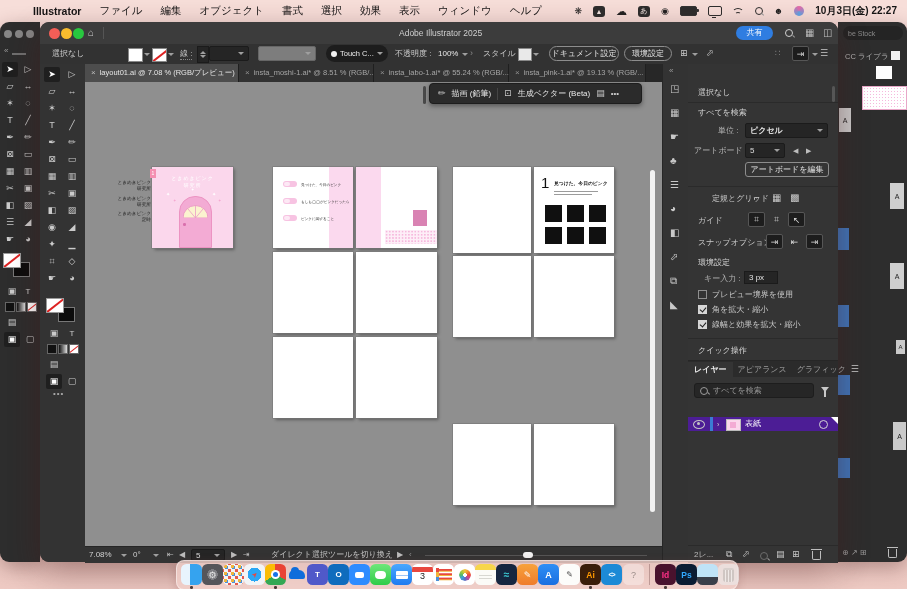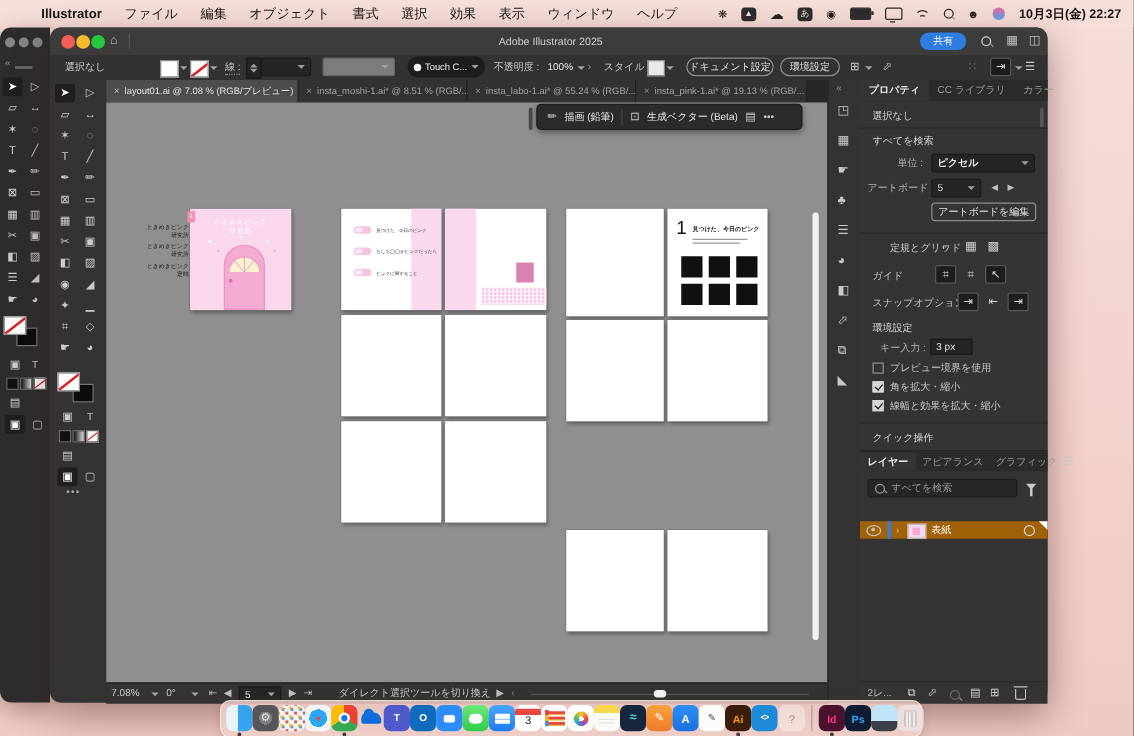--- a/index.html
+++ b/index.html
@@ -197,20 +197,41 @@
         <span>▤</span>
       </div>
     <div class="tool sel" style="left:4px;top:310px;">
         <span>▣</span>
       </div>
     <div class="tool" style="left:22px;top:310px;">
         <span>▢</span>
       </div>
   </div>
 
+  <div class="abs bwin" style="left:838px;top:22px;width:69px;height:540px;border-radius:0 9px 9px 0;">
+    <div class="abs" style="left:5px;top:4px;width:60px;height:14px;background:#242424;border-radius:7px;display:flex;align-items:center;padding:0 5px;box-sizing:border-box;">
+      <span class="txt" style="color:#8a8a8a;font-size:7px;">be Stock</span>
+    </div>
+    <div class="abs txt" style="left:7px;top:31px;color:#b5b5b5;font-size:7.5px;">CC ライブラ</div>
+    <div class="abs" style="left:53px;top:29px;width:9px;height:9px;background:#f2f2f2;"></div>
+    <div class="abs" style="left:38px;top:44px;width:16px;height:13px;background:#fdfdfd;"></div>
+    <div class="abs thumbpink" style="left:24px;top:64px;width:43px;height:22px;background:radial-gradient(#f6b8dd 0.8px,transparent 0.8px) 0 0/3px 3px #fff;"></div>
+
+    <div class="abs" style="left:1px;top:86px;width:12px;height:24px;background:#c9c9c9;color:#222;font-size:7px;display:flex;align-items:center;justify-content:center;">A</div>
+    <div class="abs" style="left:52px;top:161px;width:14px;height:26px;background:#cfcfcf;color:#222;font-size:7px;display:flex;align-items:center;justify-content:center;">A</div>
+    <div class="abs" style="left:0px;top:206px;width:11px;height:22px;background:#3f74b8;"></div>
+    <div class="abs" style="left:52px;top:241px;width:14px;height:26px;background:#cfcfcf;color:#222;font-size:7px;display:flex;align-items:center;justify-content:center;">A</div>
+    <div class="abs" style="left:0px;top:283px;width:11px;height:22px;background:#3f74b8;"></div>
+    <div class="abs" style="left:58px;top:318px;width:9px;height:14px;background:#c9c9c9;color:#222;font-size:6px;display:flex;align-items:center;justify-content:center;">A</div>
+    <div class="abs" style="left:0px;top:353px;width:12px;height:20px;background:#3f74b8;"></div>
+    <div class="abs" style="left:55px;top:400px;width:13px;height:28px;background:#c9c9c9;color:#222;font-size:7px;display:flex;align-items:center;justify-content:center;">A</div>
+    <div class="abs" style="left:0px;top:436px;width:12px;height:20px;background:#3f74b8;"></div>
+    <div class="abs txt" style="left:4px;top:527px;color:#9a9a9a;">⊕ ↗ ⊞</div>
+    <div class="abs i-trash" style="left:50px;top:527px;"></div>
+  </div>
 
   <div class="abs mwin" style="left:40px;top:22px;width:798px;height:540px;"></div>
 
   <div class="abs" style="left:40px;top:22px;width:798px;height:22px;background:#3c3c3c;border-radius:9px 9px 0 0;border-bottom:1px solid #2a2a2a;">
     <div class="abs tl" style="left:9px;top:6px;background:#f35e57;"></div>
     <div class="abs tl" style="left:21px;top:6px;background:#f8bd2e;"></div>
     <div class="abs tl" style="left:33px;top:6px;background:#28c73f;"></div>
     <div class="abs txt" style="left:48px;top:6px;font-size:10px;color:#c9c9c9;">⌂</div>
     <div class="abs" style="left:63px;top:5px;width:1px;height:12px;background:#555;"></div>
     <div class="abs txt" style="left:359px;top:7px;color:#cfcfcf;font-size:8.5px;">Adobe Illustrator 2025</div>
@@ -504,25 +525,20 @@
     <span class="abs txt" style="left:7px;top:92px;font-size:10px;">♣</span>
     <span class="abs txt" style="left:7px;top:116px;font-size:10px;">☰</span>
     <span class="abs txt" style="left:7px;top:140px;font-size:10px;">◕</span>
     <span class="abs txt" style="left:7px;top:164px;font-size:10px;">◧</span>
     <span class="abs txt" style="left:7px;top:188px;font-size:10px;">⬀</span>
     <span class="abs txt" style="left:7px;top:212px;font-size:10px;">⧉</span>
     <span class="abs txt" style="left:7px;top:236px;font-size:10px;">◣</span>
   </div>
 
   <div class="abs" style="left:688px;top:64px;width:150px;height:296px;background:#343434;">
-    <div class="abs" style="left:0;top:0;width:150px;height:17px;background:#2b2b2b;display:flex;">
-      <span class="txt" style="background:#343434;color:#ececec;font-weight:bold;padding:4px 7px 0;font-size:8px;">プロパティ</span>
-      <span class="txt" style="color:#9d9d9d;padding:4px 7px 0;font-size:8px;">CC ライブラリ</span>
-      <span class="txt" style="color:#9d9d9d;padding:4px 7px 0;font-size:8px;">カラー</span>
-    </div>
     <span class="abs txt" style="left:10px;top:25px;color:#d8d8d8;">選択なし</span>
     <div class="abs" style="left:144px;top:22px;width:3px;height:16px;background:#565656;border-radius:2px;"></div>
     <div class="abs" style="left:0;top:38px;width:150px;height:1px;background:#2a2a2a;"></div>
     <span class="abs txt" style="left:10px;top:45px;color:#d8d8d8;">すべてを検索</span>
     <span class="abs txt" style="left:30px;top:63px;color:#b5b5b5;">単位 :</span>
     <div class="dd" style="left:57px;top:59px;width:83px;height:15px;">
         <span style="color:#e8e8e8;font-weight:bold;">ピクセル</span>
       </div>
     <span class="abs txt" style="left:6px;top:83px;color:#b5b5b5;">アートボード :</span>
     <div class="dd" style="left:57px;top:79px;width:40px;height:15px;">
@@ -566,21 +582,21 @@
       <span class="txt" style="color:#9d9d9d;padding:4px 5px 3px;font-size:8px;">グラフィック</span>
       <span class="txt" style="margin-left:auto;padding-right:5px;font-size:9px;">☰</span>
     </div>
     <div class="abs" style="left:6px;top:22px;width:120px;height:15px;background:#262626;border:1px solid #1d1d1d;border-radius:3px;display:flex;align-items:center;gap:5px;padding:0 5px;box-sizing:border-box;">
       <span class="i-mag" style="position:relative;flex:none;"></span>
       <span class="txt" style="color:#9a9a9a;">すべてを検索</span>
     </div>
     <span class="i-funnel" style="left:133px;top:26px;"></span>
 
 
-    <div class="abs" style="left:0;top:56px;width:150px;height:14px;background:#a16207;">
+    <div class="abs" style="left:0;top:56px;width:150px;height:14px;background:#4c1d95;">
       <span class="i-eye" style="left:5px;top:3px;"></span>
       <span class="abs" style="left:22px;top:0;width:2.5px;height:14px;background:#3b7bd4;"></span>
       <span class="abs txt" style="left:29px;top:4px;color:#d5d5d5;font-size:7px;">›</span>
       <span class="abs" style="left:38px;top:2px;width:13px;height:10px;background:#fbd7ec;border:0.5px solid #bbb;">
           <span style="position:absolute;left:3px;top:2px;width:6px;height:6px;background:#f3abd4;"></span>
         </span>
       <span class="abs txt" style="left:57px;top:3px;color:#fff;">表紙</span>
       <span class="abs" style="left:131px;top:3px;width:7px;height:7px;border:1px solid #d5d5d5;border-radius:50%;"></span>
       <span class="abs" style="right:0;top:0;width:0;height:0;border-top:7px solid #fff;border-left:7px solid transparent;"></span>
     </div>

